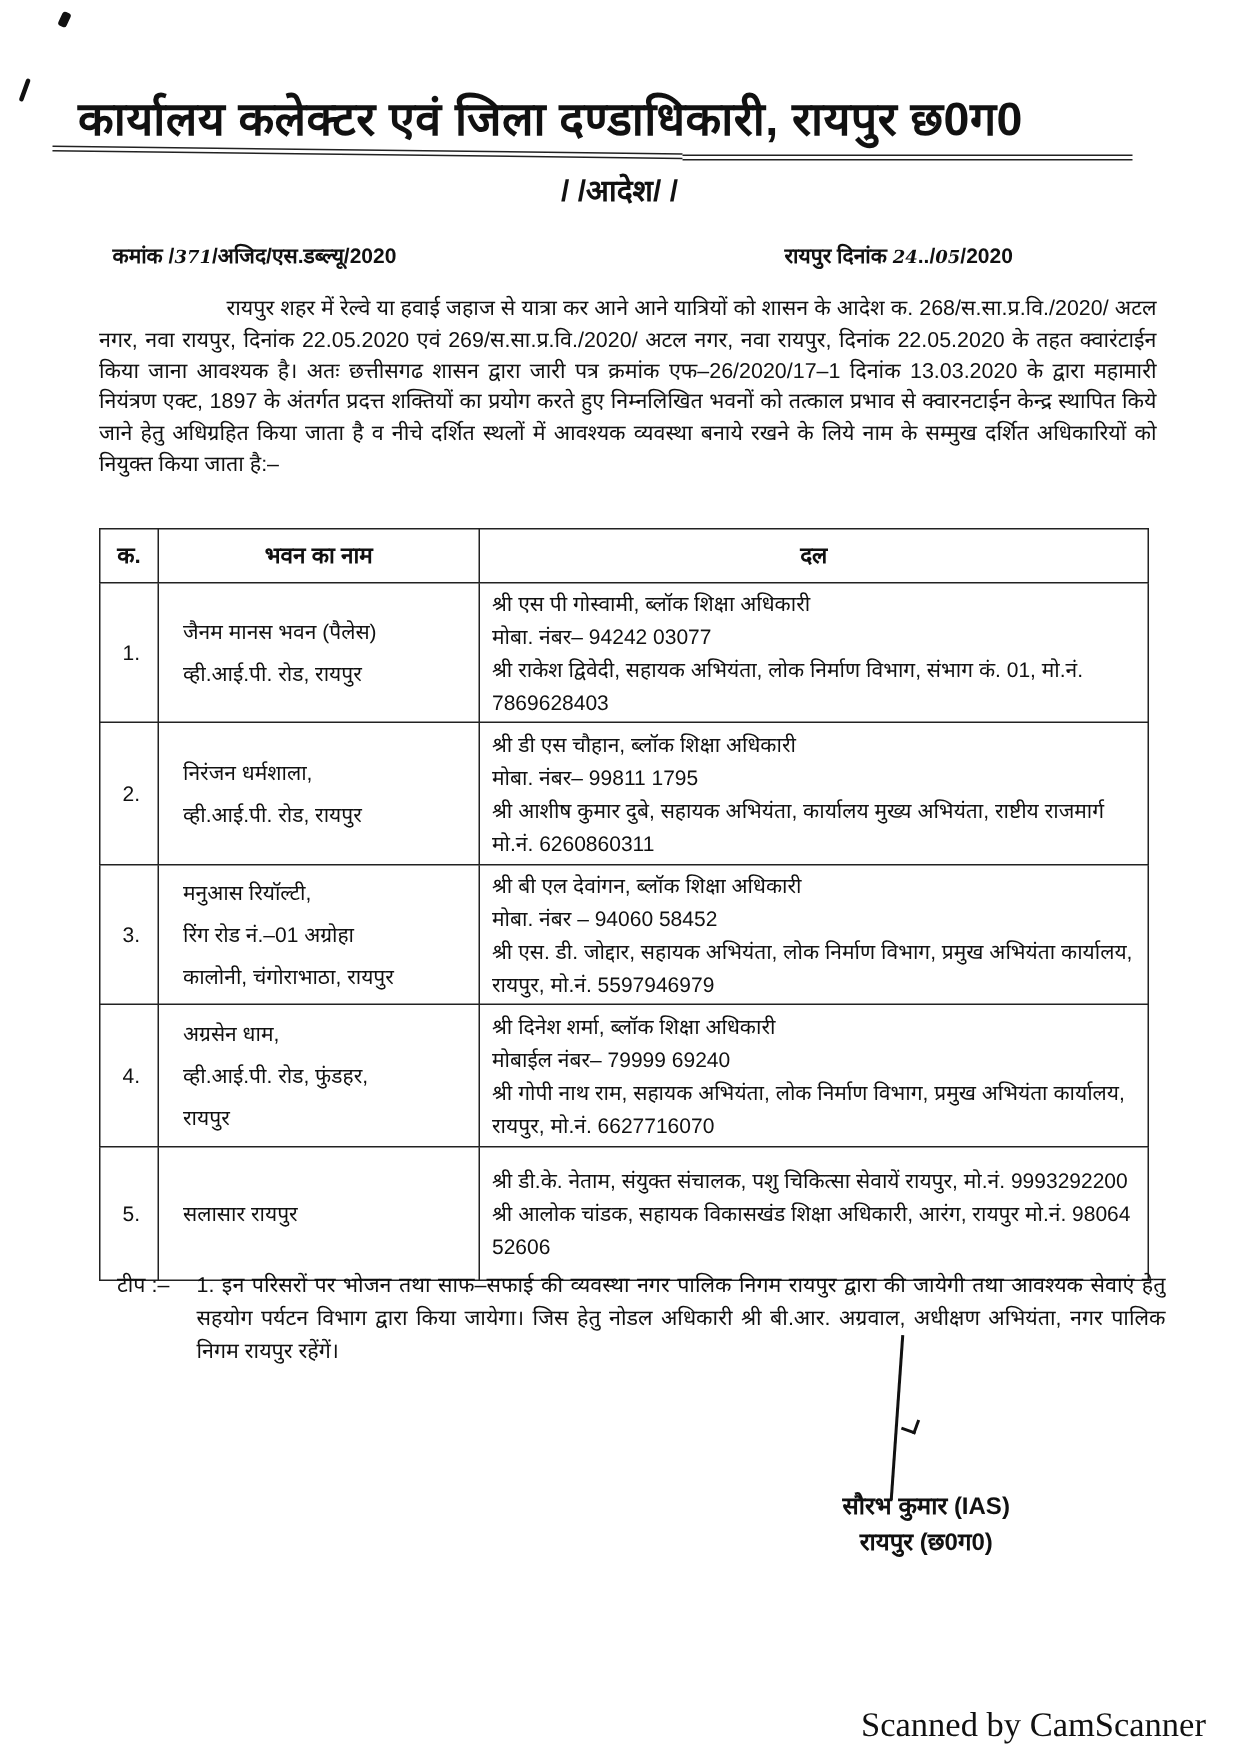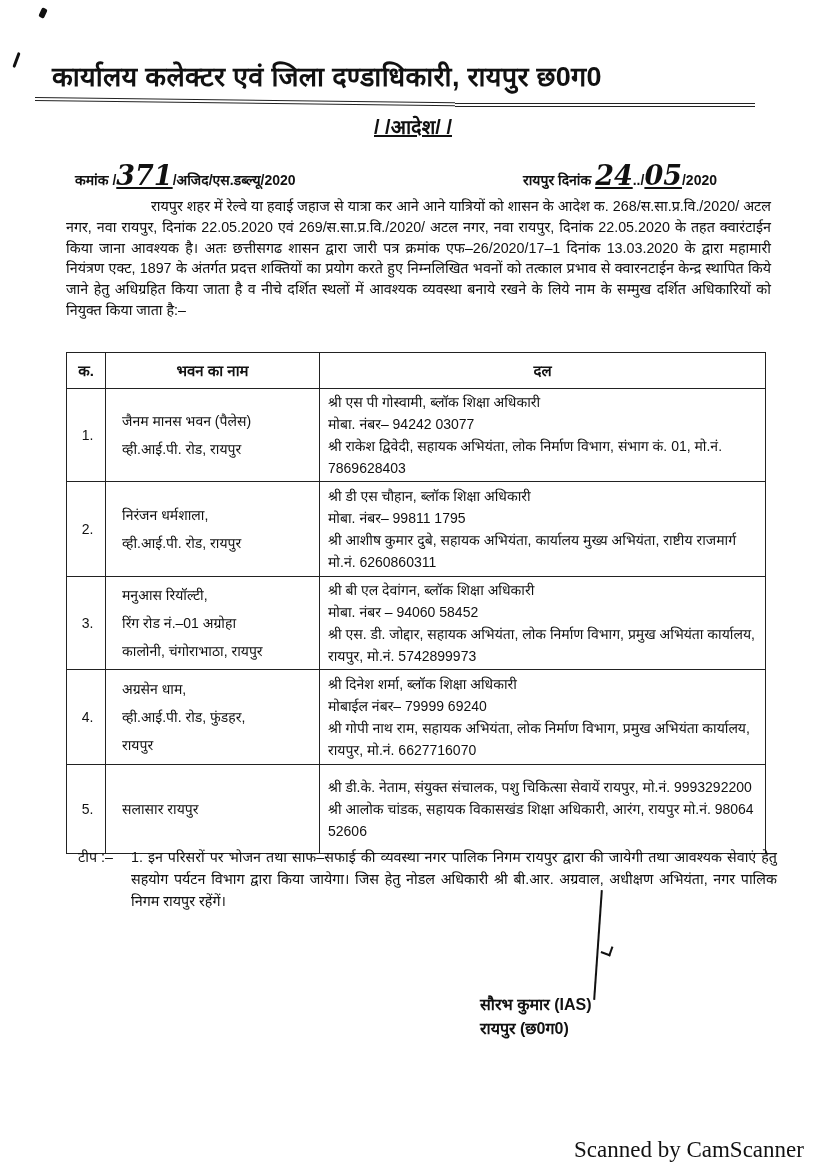--- a/index.html
+++ b/index.html
@@ -5,41 +5,41 @@
   html, body { margin: 0; padding: 0; background: #ffffff; }
   body {
     width: 826px; height: 1169px; position: relative; overflow: hidden;
     font-family: "Liberation Sans", "DejaVu Sans", sans-serif; color: #111;
   }
   .mark1 { position: absolute; left: 40px; top: 8px; width: 6px; height: 10px; background: #111; transform: rotate(25deg); border-radius: 2px; }
   .mark2 { position: absolute; left: 15px; top: 52px; width: 3px; height: 16px; background: #111; transform: rotate(20deg); border-radius: 2px; }
 
   .office-title {
     position: absolute; left: 52px; top: 57px; width: 680px;
-    font-size: 27px; font-weight: bold; letter-spacing: 0.3px; white-space: nowrap;
+    font-size: 31px; font-weight: bold; letter-spacing: 0.3px; white-space: nowrap;
   }
   .title-rule {
     position: absolute; left: 35px; top: 97px; width: 420px; height: 0;
     border-top: 4px double #222; transform: rotate(0.7deg); transform-origin: left;
   }
   .title-rule2 {
     position: absolute; left: 130px; top: 103px; width: 325px; height: 0;
     border-top: 4px double #222;
   }
   .order-head {
     position: absolute; left: 0; top: 113px; width: 826px; text-align: center;
-    font-size: 20px; font-weight: bold; text-decoration: underline;
+    font-size: 20px; font-weight: bold;
   }
   .ref-line {
     position: absolute; left: 75px; top: 160px; font-size: 14px; font-weight: bold; white-space: nowrap;
   }
   .date-line {
     position: absolute; left: 523px; top: 160px; font-size: 14px; font-weight: bold; white-space: nowrap;
   }
-  .hand { font-family: "DejaVu Serif", serif; font-style: italic; font-size: 27px; font-weight: bold; text-decoration: underline; }
+  .hand { font-family: "DejaVu Serif", serif; font-style: italic; font-size: 12px; font-weight: bold; }
 
   .intro {
     position: absolute; left: 66px; top: 196px; width: 705px;
     font-size: 14.3px; line-height: 20.8px; text-align: justify; text-indent: 85px;
   }
 
   table.alloc {
     position: absolute; left: 66px; top: 352px; width: 700px;
     border-collapse: collapse; font-size: 14px; line-height: 20px;
   }
@@ -60,21 +60,21 @@
   .note2 { margin-top: 12px; padding-left: 53px; text-align: justify; }
 
   .sign-stroke {
     position: absolute; left: 597px; top: 890px; width: 2px; height: 110px; background: #111; transform: rotate(4deg);
   }
   .sign-hook {
     position: absolute; left: 602px; top: 945px; width: 8px; height: 8px;
     border-right: 2px solid #111; border-bottom: 2px solid #111; transform: rotate(20deg);
   }
   .signature {
-    position: absolute; left: 480px; top: 993px; width: 275px; 
+    position: absolute; left: 480px; top: 993px; width: 275px; text-align: center;
     font-size: 16px; font-weight: bold; line-height: 24px;
   }
   .scanner {
     position: absolute; left: 574px; top: 1137px; font-family: "Liberation Serif", serif; font-size: 23px; color: #111;
   }
 </style>
 </head>
 <body>
 
 <div class="mark1"></div>
@@ -131,21 +131,21 @@
     <tr class="r3">
       <td class="sn">3.</td>
       <td class="place">
         <div>मनुआस रियॉल्टी,</div>
         <div>रिंग रोड नं.–01 अग्रोहा</div>
         <div>कालोनी, चंगोराभाठा, रायपुर</div>
       </td>
       <td class="team">
         <div>श्री बी एल देवांगन, ब्लॉक शिक्षा अधिकारी</div>
         <div>मोबा. नंबर – 94060 58452</div>
-        <div>श्री एस. डी. जोद्दार, सहायक अभियंता, लोक निर्माण विभाग, प्रमुख अभियंता कार्यालय, रायपुर, मो.नं. 5742899973</div>
+        <div>श्री एस. डी. जोद्दार, सहायक अभियंता, लोक निर्माण विभाग, प्रमुख अभियंता कार्यालय, रायपुर, मो.नं. 5597946979</div>
       </td>
     </tr>
     <tr class="r4">
       <td class="sn">4.</td>
       <td class="place">
         <div>अग्रसेन धाम,</div>
         <div>व्ही.आई.पी. रोड, फुंडहर,</div>
         <div>रायपुर</div>
       </td>
       <td class="team">

